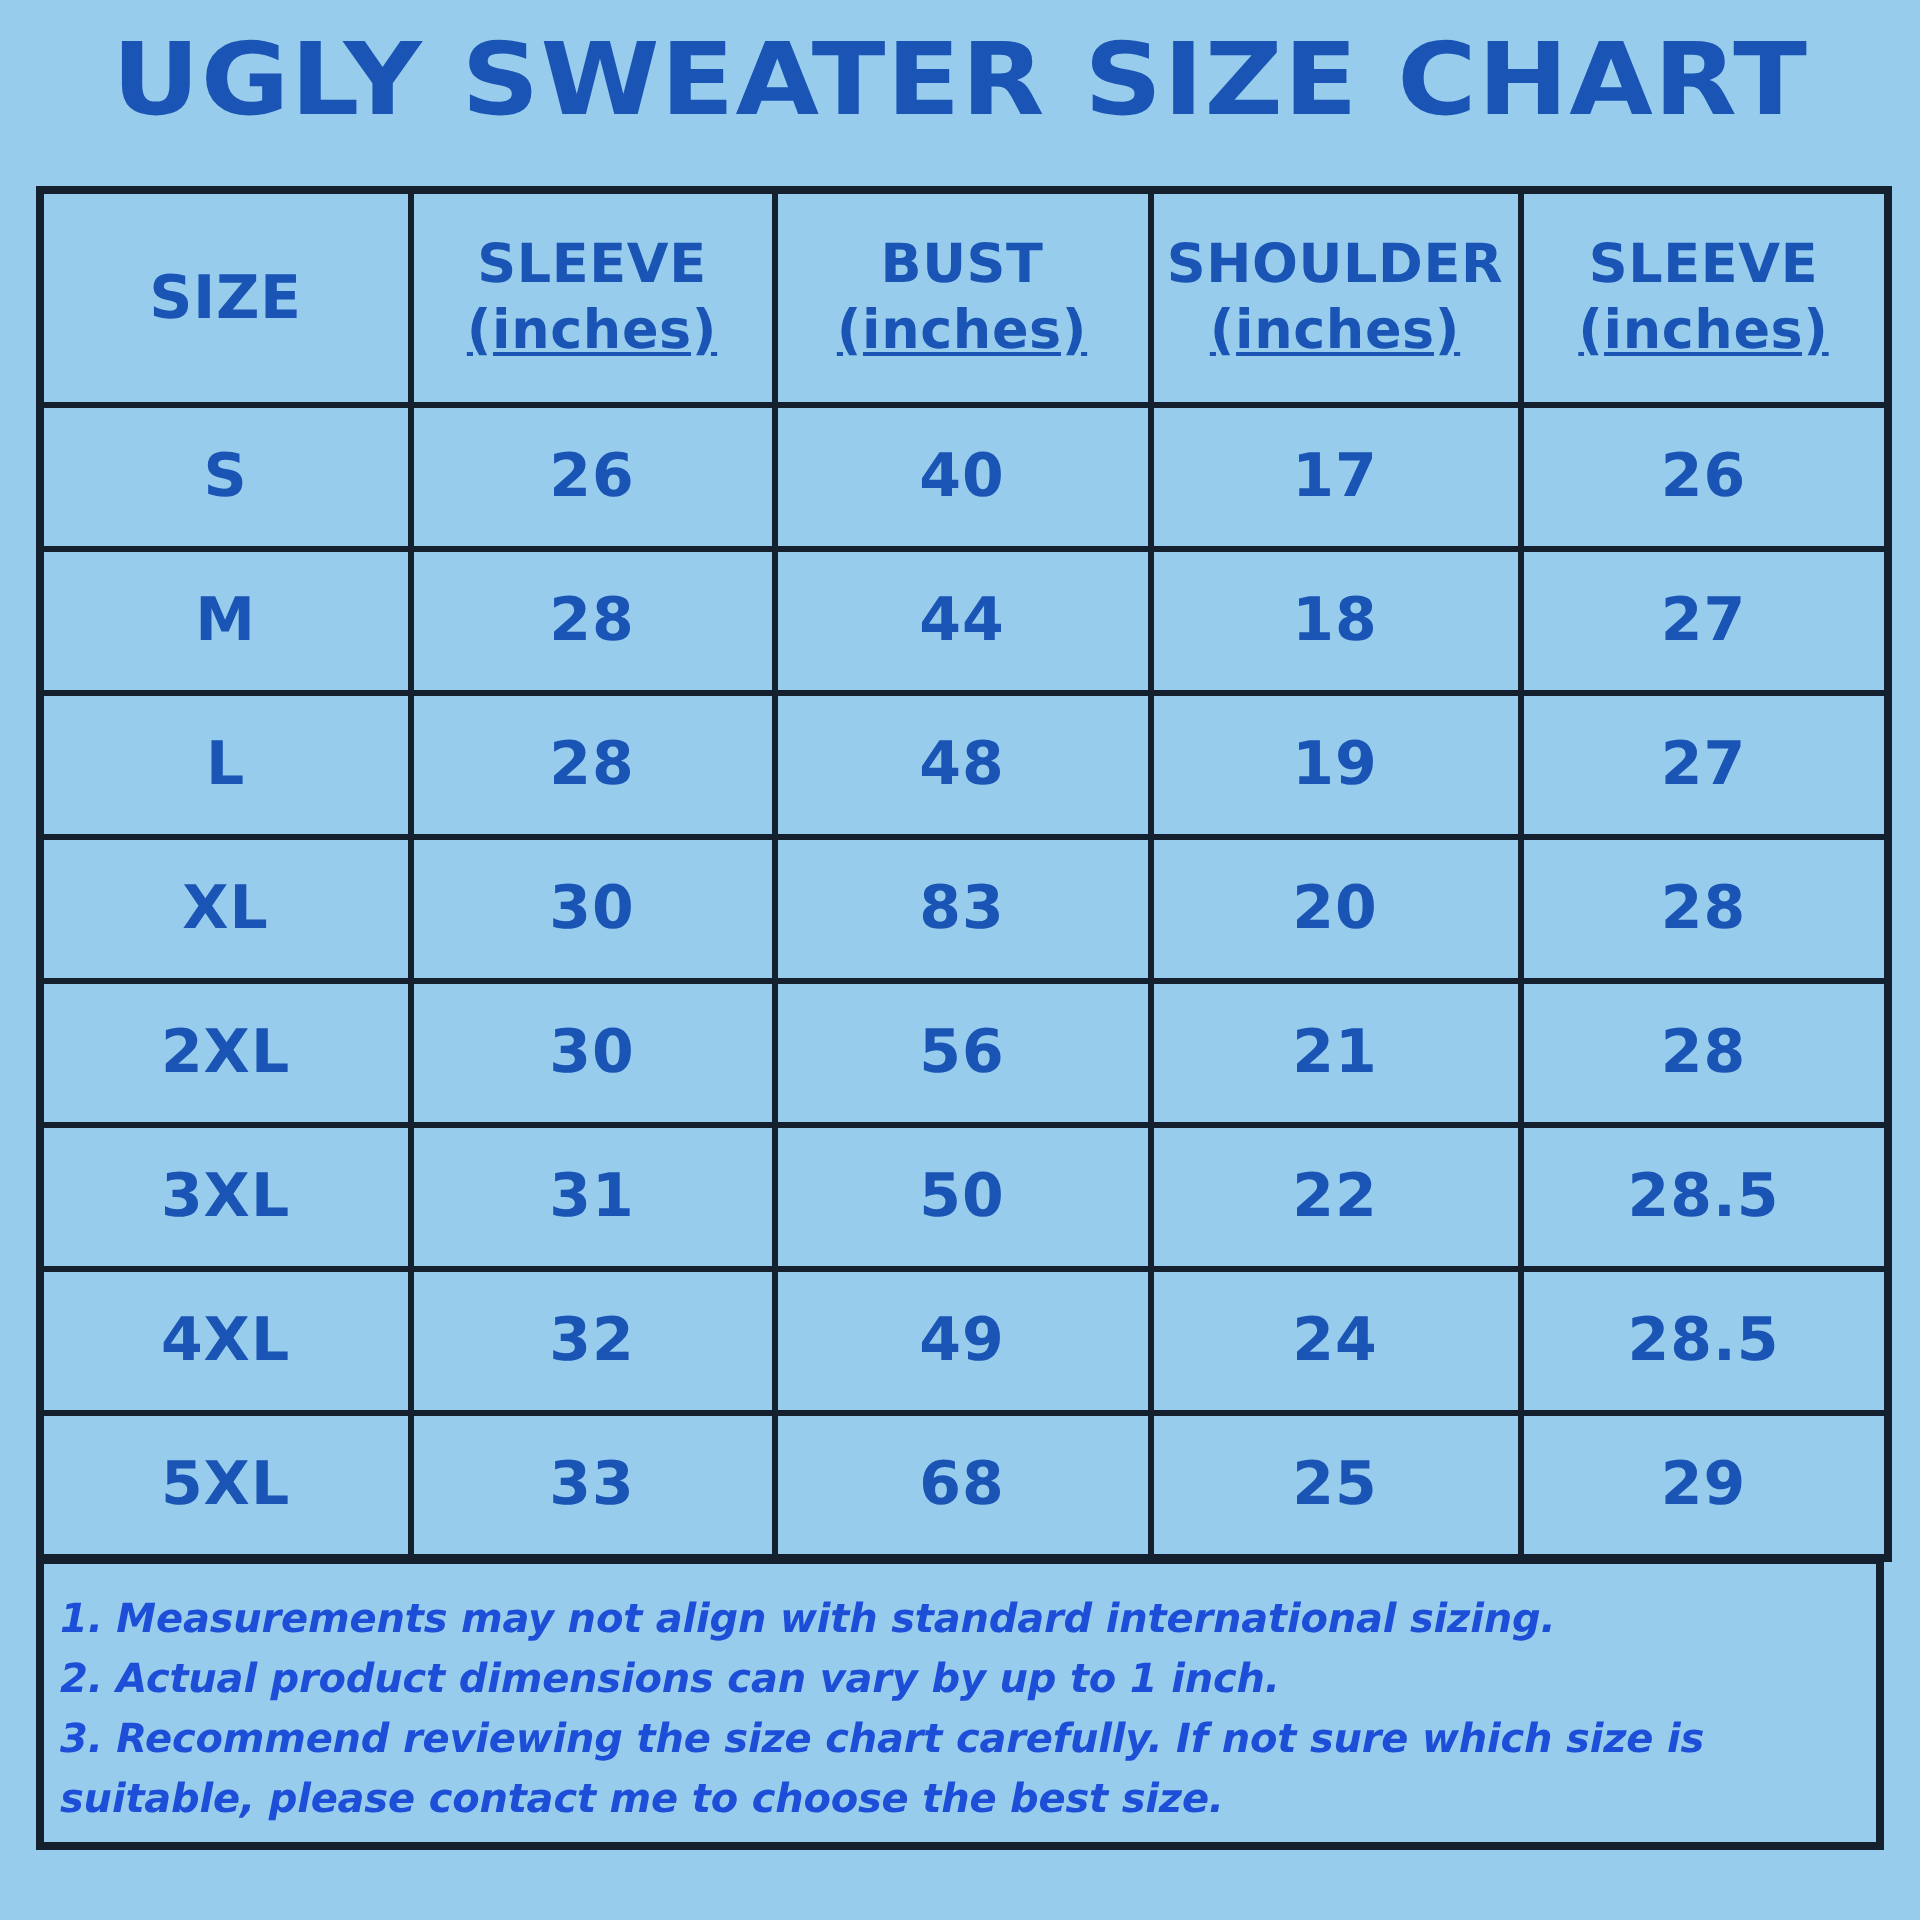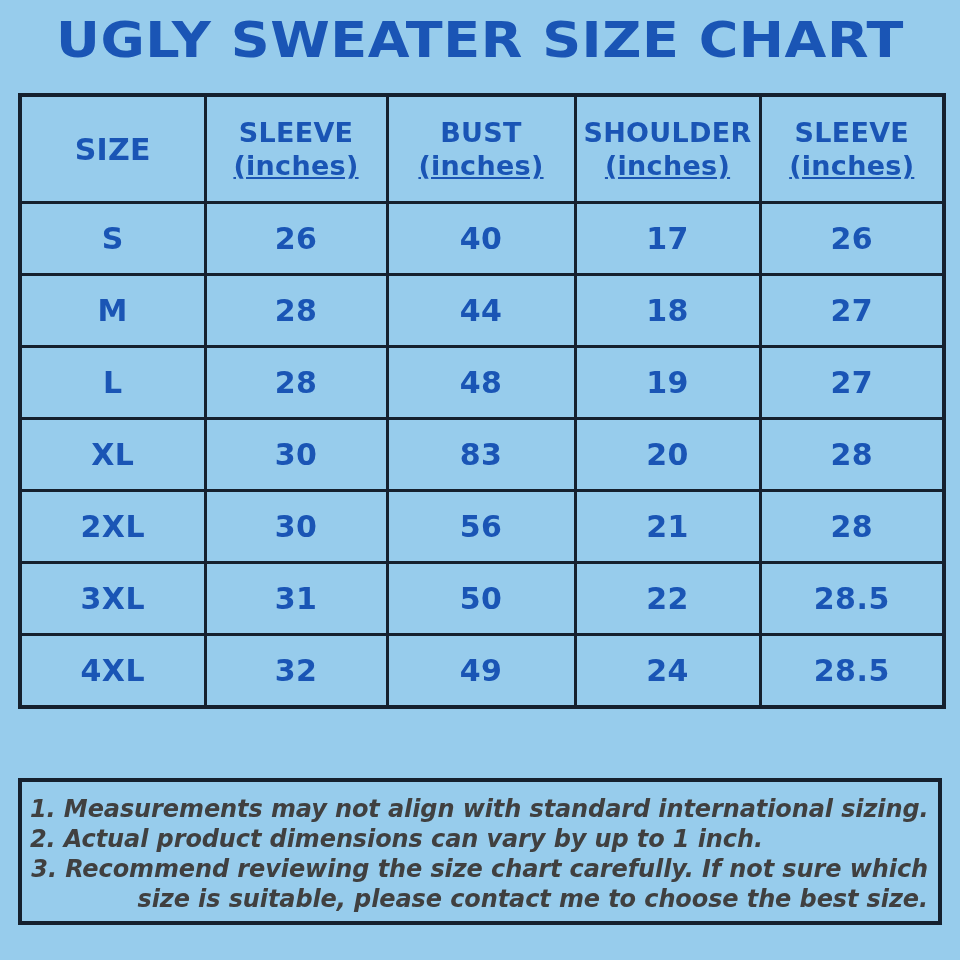--- a/index.html
+++ b/index.html
@@ -97,29 +97,29 @@
     top: 778px;
     width: 924px;
     height: 147px;
     box-sizing: border-box;
     border: 4px solid #15202e;
     background: #97ccec;
     padding: 12px 10px 0 8px;
   }
   .note-line {
     font-family: "DejaVu Sans", sans-serif;
-    font-size: 24px;
+    font-size: 20px;
     font-weight: bold;
     font-style: italic;
-    color: #404040;
+    color: #1d4ed8;
     line-height: 30px;
     letter-spacing: -0.1px;
     white-space: nowrap;
   }
-  .note-line.wrap { white-space: normal; text-align: right; }
+  .note-line.wrap { white-space: normal; }
 </style>
 </head>
 <body>
 
 <div class="page">
 
   <div class="title">UGLY SWEATER SIZE CHART</div>
 
   <table class="size-table">
     <colgroup>
@@ -195,20 +195,27 @@
         <td>22</td>
         <td>28.5</td>
       </tr>
       <tr>
         <td>4XL</td>
         <td>32</td>
         <td>49</td>
         <td>24</td>
         <td>28.5</td>
       </tr>
+      <tr>
+        <td>5XL</td>
+        <td>33</td>
+        <td>68</td>
+        <td>25</td>
+        <td>29</td>
+      </tr>
     </tbody>
   </table>
 
   <div class="notes-box">
     <div class="note-line">1. Measurements may not align with standard international sizing.</div>
     <div class="note-line">2. Actual product dimensions can vary by up to 1 inch.</div>
     <div class="note-line wrap">3. Recommend reviewing the size chart carefully. If not sure which size is suitable, please contact me to choose the best size.</div>
   </div>
 
 </div>

